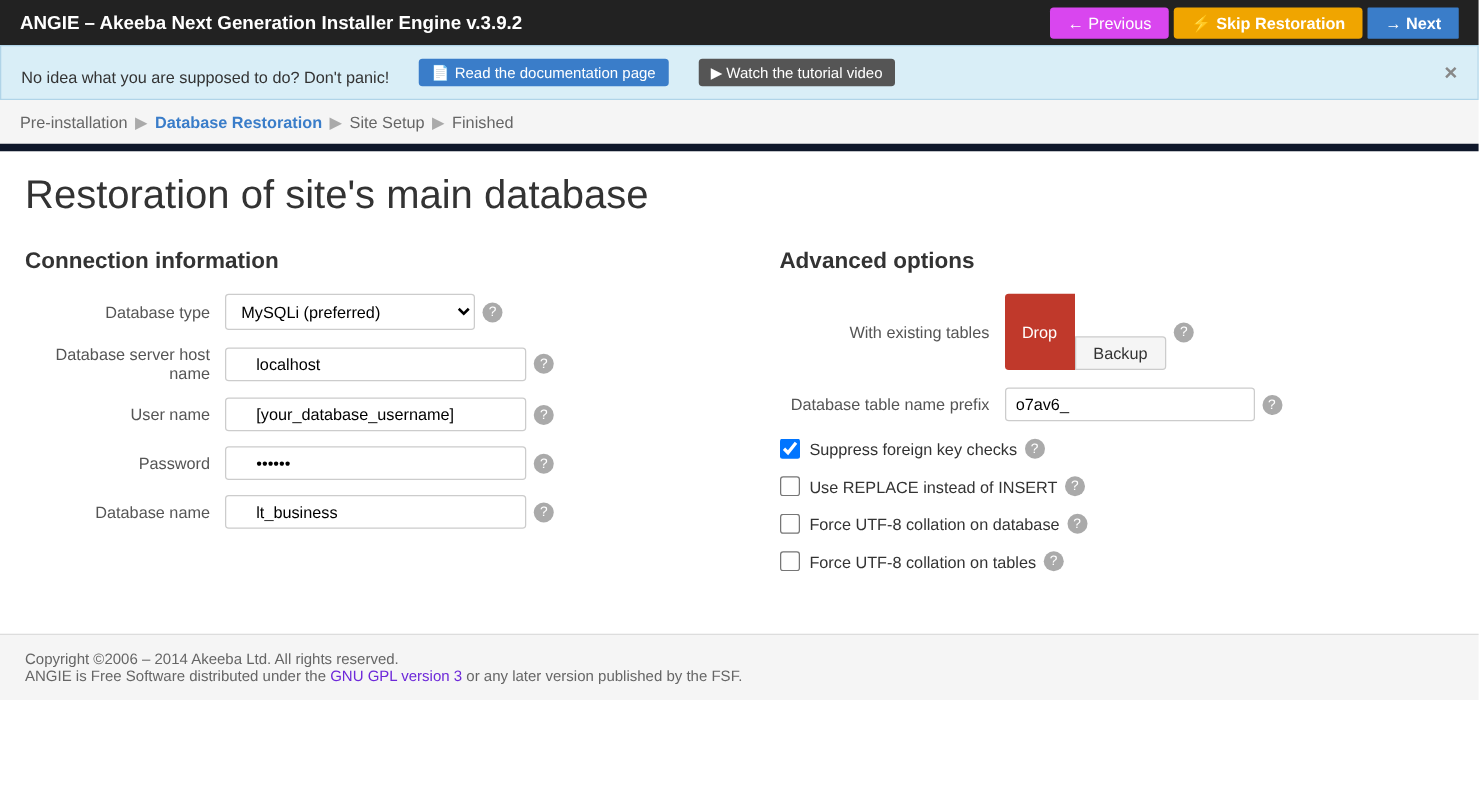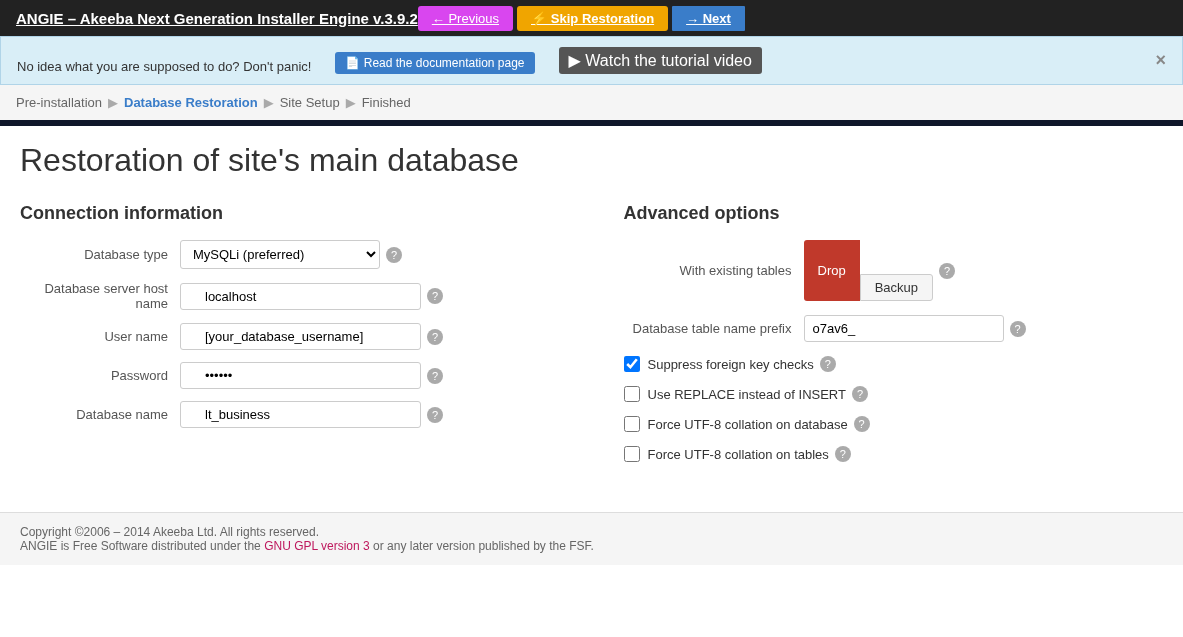--- a/index.html
+++ b/index.html
@@ -5,22 +5,22 @@
     * { box-sizing: border-box; margin: 0; padding: 0; }
     body { font-family: Arial, Helvetica, sans-serif; font-size: 14px; background: #fff; color: #333; }
 
     
     #header {
       background: #222;
       color: #fff;
       padding: 0 16px;
       display: flex;
       align-items: center;
+      justify-content: space-between;
       height: 36px;
-      text-decoration: underline;
     }
     #header-title { font-size: 15px; font-weight: bold; color: #fff; }
     #header-buttons { display: flex; gap: 4px; }
     .btn-prev {
       background: #d946ef;
       color: #fff;
       border: none;
       padding: 5px 14px;
       cursor: pointer;
       font-size: 13px;
@@ -68,21 +68,21 @@
       font-size: 12px;
       border-radius: 3px;
       display: flex; align-items: center; gap: 4px;
     }
     .btn-tutorial {
       background: #555;
       color: #fff;
       border: none;
       padding: 4px 10px;
       cursor: pointer;
-      font-size: 16px;
+      font-size: 12px;
       border-radius: 3px;
       display: flex; align-items: center; gap: 4px;
     }
     .close-info {
       background: none;
       border: none;
       font-size: 18px;
       cursor: pointer;
       color: #888;
       font-weight: bold;
@@ -216,21 +216,21 @@
 
     
     #footer {
       background: #f5f5f5;
       border-top: 1px solid #ddd;
       padding: 12px 20px;
       font-size: 12px;
       color: #666;
       margin-top: 20px;
     }
-    #footer a { color: #be185d; text-decoration: none; text-align: center; }
+    #footer a { color: #6d28d9; text-decoration: none; text-align: center; }
   </style>
 </head>
 <body>
 
 <div id="header">
   <span id="header-title">ANGIE – Akeeba Next Generation Installer Engine v.3.9.2</span>
   <div id="header-buttons">
     <button class="btn-prev">← Previous</button>
     <button class="btn-skip">⚡ Skip Restoration</button>
     <button class="btn-next">→ Next</button>

